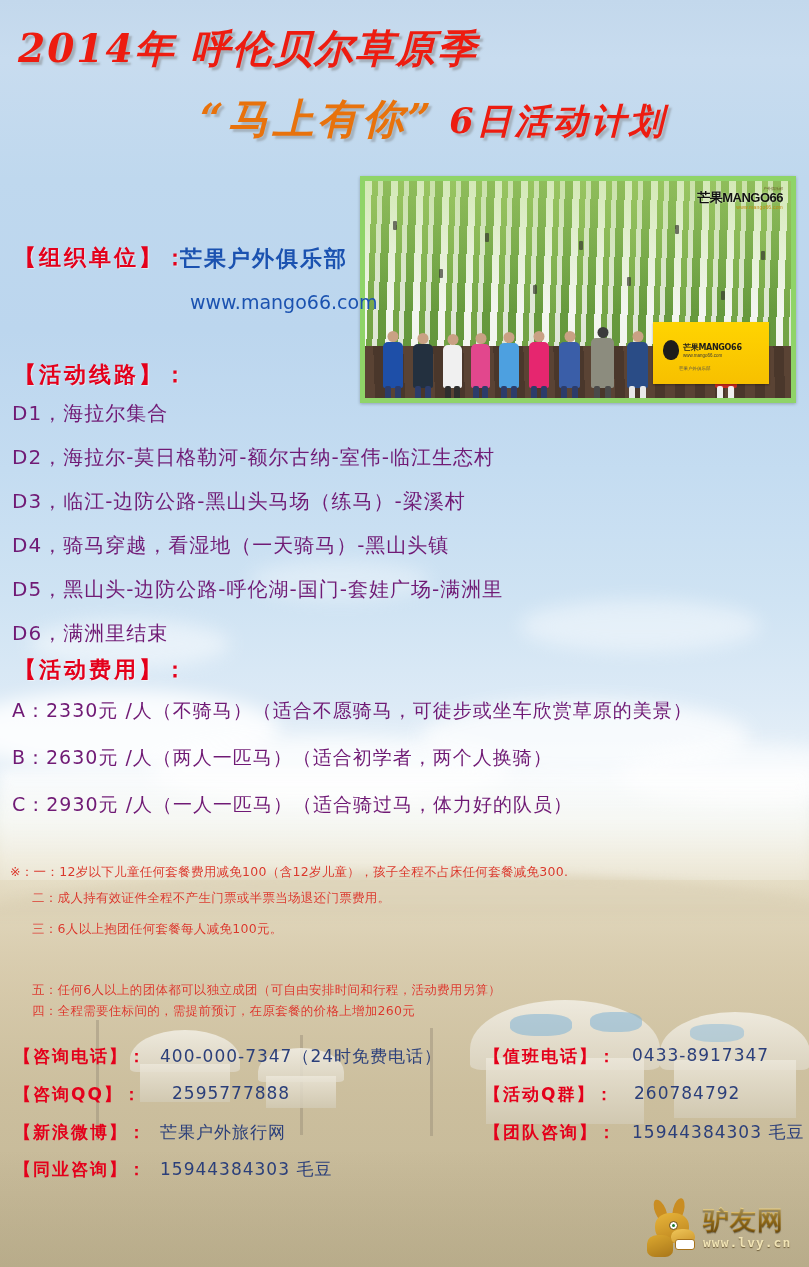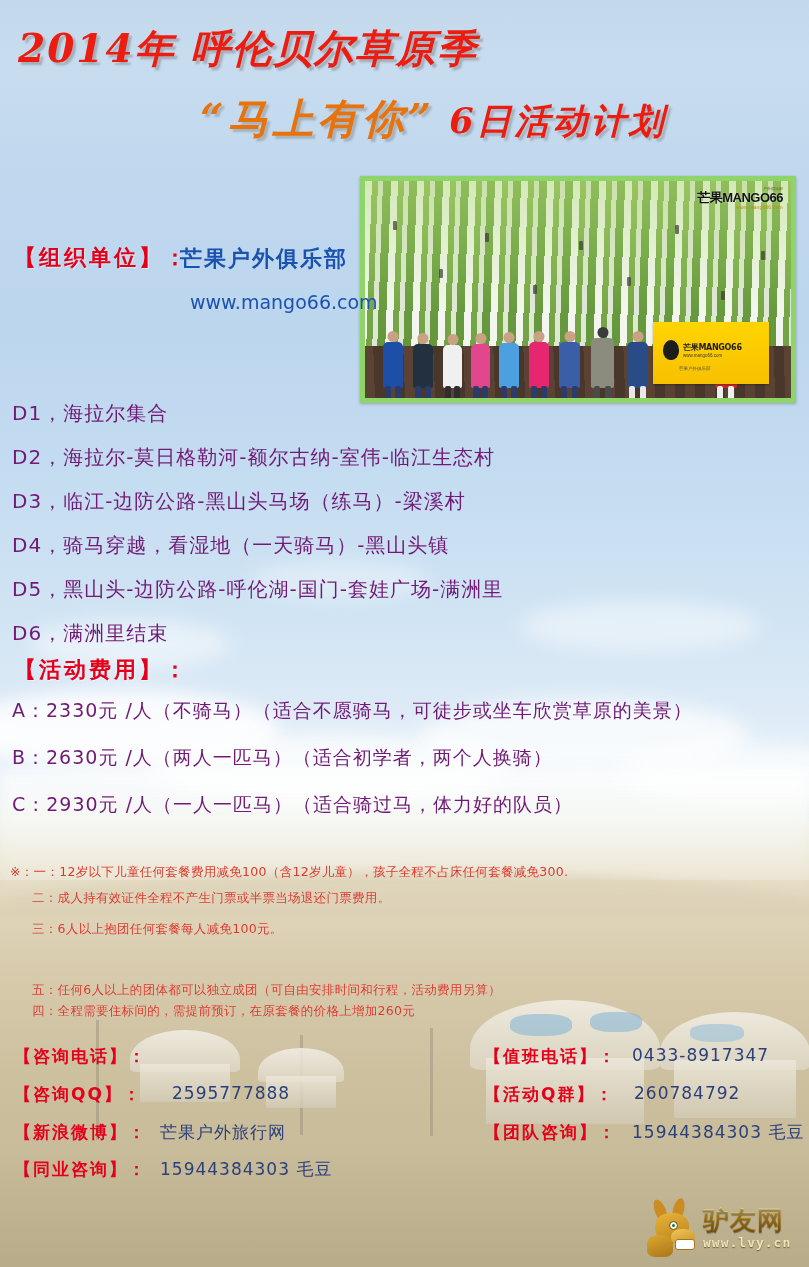--- a/index.html
+++ b/index.html
@@ -361,39 +361,41 @@
       <div class="l0">户外俱乐部</div>
       <div class="l1">芒果MANGO66</div>
       <div class="l2">www.mango66.com</div>
     </div>
   </div>
 
   <div class="red-head org-head">【组织单位】：</div>
   <div class="blue-text org-name">芒果户外俱乐部</div>
   <div class="blue-text org-url">www.mango66.com</div>
 
+  <div class="red-head route-head">【活动线路】：</div>
   <div class="blue-text route-line r1">D1，海拉尔集合</div>
   <div class="blue-text route-line r2">D2，海拉尔-莫日格勒河-额尔古纳-室伟-临江生态村</div>
   <div class="blue-text route-line r3">D3，临江-边防公路-黑山头马场（练马）-梁溪村</div>
   <div class="blue-text route-line r4">D4，骑马穿越，看湿地（一天骑马）-黑山头镇</div>
   <div class="blue-text route-line r5">D5，黑山头-边防公路-呼伦湖-国门-套娃广场-满洲里</div>
   <div class="blue-text route-line r6">D6，满洲里结束</div>
 
   <div class="red-head fee-head">【活动费用】：</div>
   <div class="blue-text fee-line f1">A：2330元 /人（不骑马）（适合不愿骑马，可徒步或坐车欣赏草原的美景）</div>
   <div class="blue-text fee-line f2">B：2630元 /人（两人一匹马）（适合初学者，两个人换骑）</div>
   <div class="blue-text fee-line f3">C：2930元 /人（一人一匹马）（适合骑过马，体力好的队员）</div>
 
   <div class="note n1">※：一：12岁以下儿童任何套餐费用减免100（含12岁儿童），孩子全程不占床任何套餐减免300.</div>
   <div class="note n2">二：成人持有效证件全程不产生门票或半票当场退还门票费用。</div>
   <div class="note n3">三：6人以上抱团任何套餐每人减免100元。</div>
   <div class="note n4">四：全程需要住标间的，需提前预订，在原套餐的价格上增加260元</div>
   <div class="note n5">五：任何6人以上的团体都可以独立成团（可自由安排时间和行程，活动费用另算）</div>
 
   <div class="contact-label cl1">【咨询电话】：</div>
+  <div class="contact-value cv1">400-000-7347（24时免费电话）</div>
   <div class="contact-label cl2">【咨询QQ】：</div>
   <div class="contact-value cv2">2595777888</div>
   <div class="contact-label cl3">【新浪微博】：</div>
   <div class="contact-value cv3">芒果户外旅行网</div>
   <div class="contact-label cl4">【同业咨询】：</div>
   <div class="contact-value cv4">15944384303 毛豆</div>
 
   <div class="contact-label cr1">【值班电话】：</div>
   <div class="contact-value crv1">0433-8917347</div>
   <div class="contact-label cr2">【活动Q群】：</div>

